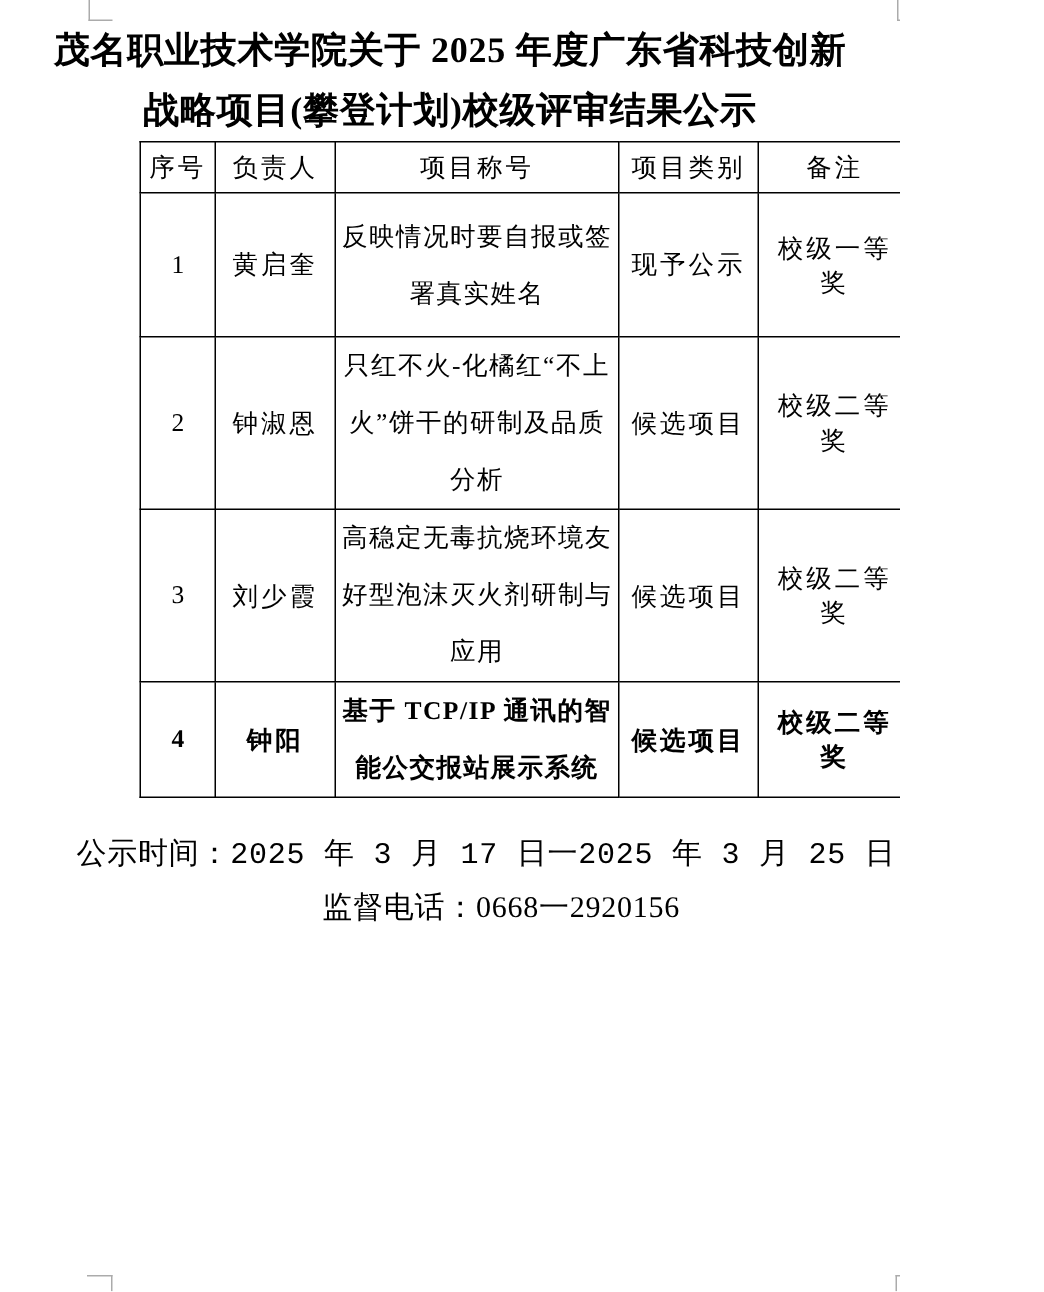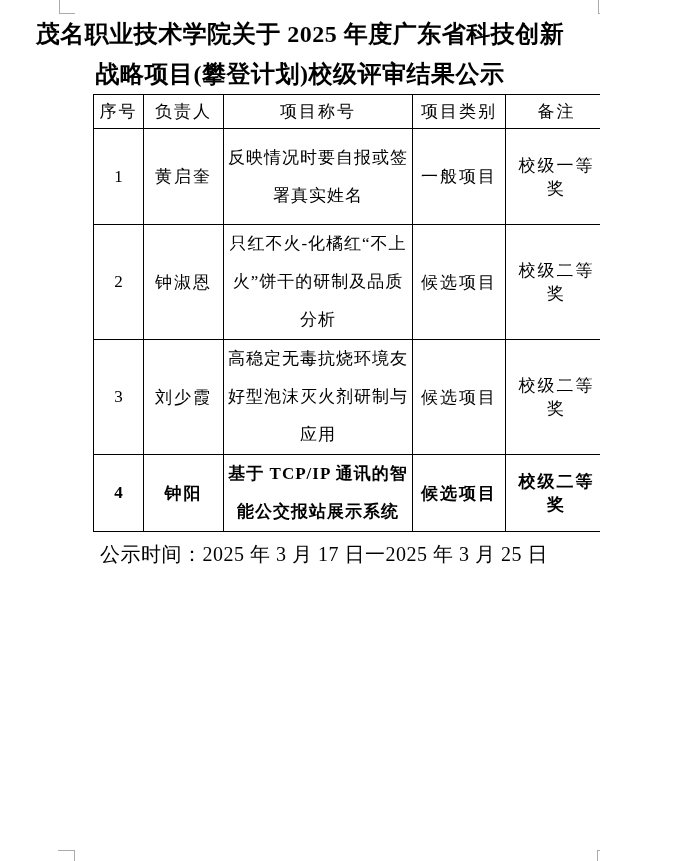--- a/index.html
+++ b/index.html
@@ -35,21 +35,21 @@
   table.results td { font-size:17px; }
   td.cell-no     { letter-spacing:0; }
   td.cell-leader, td.cell-category, td.cell-remark { letter-spacing:2px; }
   td.cell-project { line-height:38px; letter-spacing:1px; padding:0 6px; }
   tbody tr:nth-child(1) td { height:95px;  }
   tbody tr:nth-child(2) td { height:113px; }
   tbody tr:nth-child(3) td { height:113px; }
   tbody tr:nth-child(4) td { height:71px;font-weight:bold;  }
 
   .footer-line { text-align:center; font-size:20px; line-height:34px; letter-spacing:0.5px; }
-  .footer-line.period { margin-top:5px; padding-left:48px; }
+  .footer-line.period { margin-top:22px; padding-left:48px;font-family:Liberation Mono, monospace; }
   .footer-line.phone  { padding-left:68px; }
 </style>
 </head>
 <body>
 
 <div class="page">
 
   <div class="crop tl"></div>
   <div class="crop tr"></div>
   <div class="crop bl"></div>
@@ -73,21 +73,21 @@
         <th>项目称号</th>
         <th>项目类别</th>
         <th>备注</th>
       </tr>
     </thead>
     <tbody>
       <tr>
         <td class="cell-no">1</td>
         <td class="cell-leader">黄启奎</td>
         <td class="cell-project">反映情况时要自报或签署真实姓名</td>
-        <td class="cell-category">一般项目</td>
+        <td class="cell-category">现予公示</td>
         <td class="cell-remark">校级一等奖</td>
       </tr>
       <tr>
         <td class="cell-no">2</td>
         <td class="cell-leader">钟淑恩</td>
         <td class="cell-project">只红不火-化橘红“不上火”饼干的研制及品质分析</td>
         <td class="cell-category">候选项目</td>
         <td class="cell-remark">校级二等奖</td>
       </tr>
       <tr>
@@ -101,14 +101,15 @@
         <td class="cell-no">4</td>
         <td class="cell-leader">钟阳</td>
         <td class="cell-project">基于 TCP/IP 通讯的智能公交报站展示系统</td>
         <td class="cell-category">候选项目</td>
         <td class="cell-remark">校级二等奖</td>
       </tr>
     </tbody>
   </table>
 
   <div class="footer-line period">公示时间：2025 年 3 月 17 日一2025 年 3 月 25 日</div>
+  <div class="footer-line phone">监督电话：0668一2920156</div>
 
 </div>
 
 </body></html>

